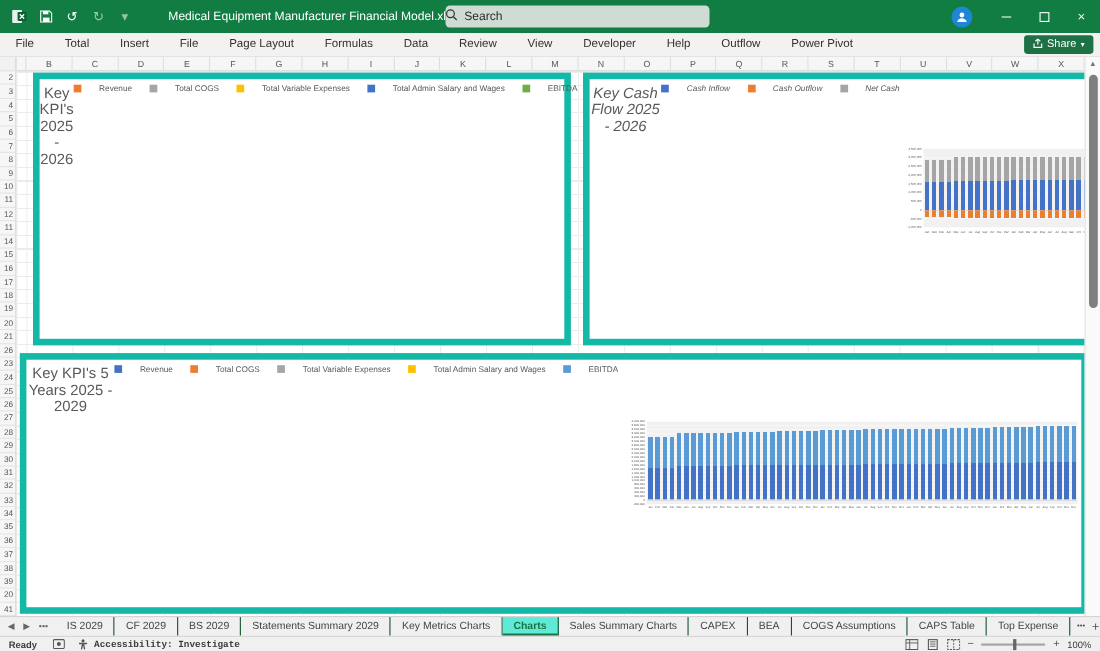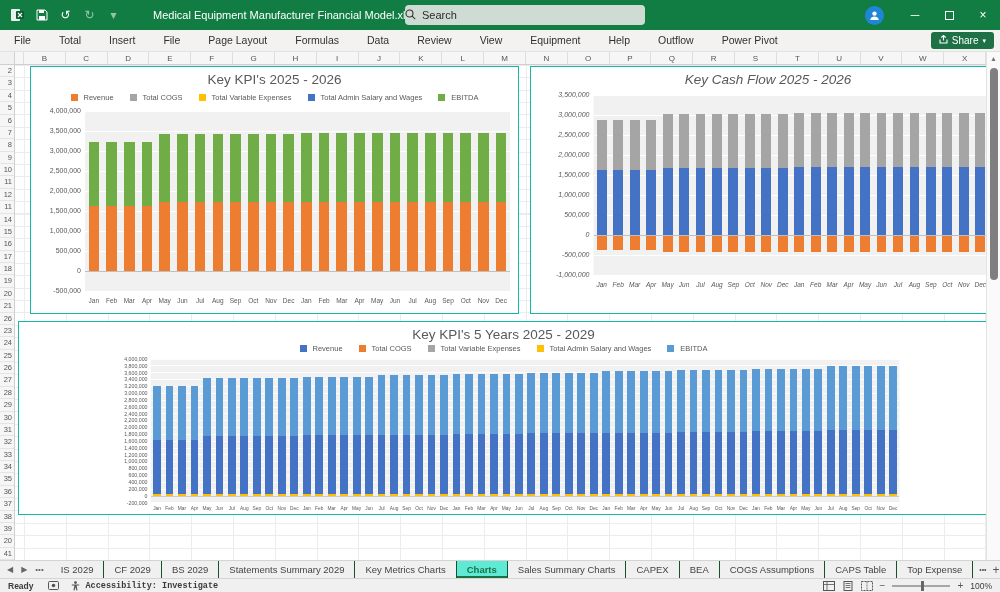--- a/index.html
+++ b/index.html
@@ -50,30 +50,30 @@
     background-position: 9px 0, 0 0; }
 
   
   .vscroll { position:absolute; top:52px; right:0; width:14px; height:508px; background:#fafafa;
     border-left:1px solid #e3e3e3; }
   .vscroll .arr { display:block; text-align:center; font-size:7px; color:#777; padding-top:3px; }
   .vthumb { position:absolute; top:16px; left:3px; width:8px; height:212px; background:#7f7f7f;
     border-radius:4px; }
 
   
-  .chart { position:absolute; background:#fff; border:1px solid #14b8a6; display:flex;
-    flex-direction:column; }
+  .chart { position:absolute; background:#fff; border:6px solid #14b8a6; display:flex;
+    }
   #chart1 { left:30px;  top:66px;  width:489px; height:248px; }
   #chart2 { left:530px; top:66px;  width:476px; height:248px;font-style:italic; }
-  #chart3 { left:18px;  top:321px; width:971px; height:194px; }
+  #chart3 { left:18px;  top:321px; width:971px; height:237px; }
   .chart-title { text-align:center; color:#595959; font-size:13.5px; font-weight:400;
     padding-top:5px; height:22px; }
   .chart-legend { height:16px; display:flex; align-items:center; justify-content:center;
     gap:16px; font-size:7.5px; color:#595959; }
-  .legend-item { display:flex; align-items:center; gap:6px; white-space:nowrap; }
+  .legend-item { display:flex; align-items:center; gap:16px; white-space:nowrap; }
   .legend-swatch { width:7px; height:7px; display:inline-block; }
   .chart svg { display:block; }
 
   
   .tabstrip { position:absolute; bottom:14px; left:0; right:0; height:18px; background:#f0f0f0;
     border-top:1px solid #d4d4d4; display:flex; align-items:stretch; font-size:9.5px; color:#444; }
   .tabnav { display:flex; align-items:center; gap:2px; padding:0 4px; color:#666; }
   .tabnav span { padding:0 3px; font-size:8px; }
   .stab { padding:0 10px; line-height:17px; border-right:1px solid #14532d; white-space:nowrap; }
   .stab.active { background:#5eead4; color:var(--c-accent,#1e7145); font-weight:bold;
@@ -144,21 +144,21 @@
   <div id="ribbon-tabs" style="display:flex;">
       <span class="rtab">File</span>
       <span class="rtab">Total</span>
       <span class="rtab">Insert</span>
       <span class="rtab">File</span>
       <span class="rtab">Page Layout</span>
       <span class="rtab">Formulas</span>
       <span class="rtab">Data</span>
       <span class="rtab">Review</span>
       <span class="rtab">View</span>
-      <span class="rtab">Equipment</span>
+      <span class="rtab">Developer</span>
       <span class="rtab">Help</span>
       <span class="rtab">Outflow</span>
       <span class="rtab">Power Pivot</span>
     </div>
   <div class="share-btn">
     <span>
       <svg width="9" height="9" viewBox="0 0 9 9">
           <path d="M4.5 0.5v5" stroke="#fff" stroke-width="1.1"></path>
           <path d="M2.3 2.5l2.2-2 2.2 2" fill="none" stroke="#fff" stroke-width="1.1"></path>
           <path d="M1 4.5v3.5h7V4.5" fill="none" stroke="#fff" stroke-width="1.1"></path>
@@ -359,20 +359,34 @@
       <rect x="447.125" y="28.4" width="10.624999999999998" height="68.4" fill="#70AD47" shape-rendering="crispEdges"></rect>
       <text x="452.4375" y="198" text-anchor="middle" font-size="6.5" fill="#595959">Nov</text>
       <rect x="464.8333333333333" y="96.80000000000001" width="10.624999999999998" height="69.19999999999999" fill="#ED7D31" shape-rendering="crispEdges"></rect>
       <rect x="464.8333333333333" y="28.4" width="10.624999999999998" height="68.4" fill="#70AD47" shape-rendering="crispEdges"></rect>
       <text x="470.1458333333333" y="198" text-anchor="middle" font-size="6.5" fill="#595959">Dec</text>
       <line x1="54" x2="479" y1="166" y2="166" stroke="#bfbfbf" stroke-width="1" shape-rendering="crispEdges"></line>
     </svg>
   </div>
 <div class="chart" id="chart2">
     <div class="chart-title">Key Cash Flow 2025 - 2026</div>
+    <div class="chart-legend">
+      <span class="legend-item">
+        <span class="legend-swatch" style="background: rgb(68, 114, 196);"></span>
+        <span>Cash Inflow</span>
+      </span>
+      <span class="legend-item">
+        <span class="legend-swatch" style="background: rgb(237, 125, 49);"></span>
+        <span>Cash Outflow</span>
+      </span>
+      <span class="legend-item">
+        <span class="legend-swatch" style="background: rgb(165, 165, 165);"></span>
+        <span>Net Cash</span>
+      </span>
+    </div>
     <svg width="100%" height="202" viewBox="0 0 457 202">
       <rect x="54" y="6" width="395" height="180" fill="#f1f1f1"></rect>
       <line x1="54" x2="449" y1="186" y2="186" stroke="#ffffff" stroke-width="1" shape-rendering="crispEdges"></line>
       <text x="50" y="188" text-anchor="end" font-size="7" fill="#595959">-1,000,000</text>
       <line x1="54" x2="449" y1="166" y2="166" stroke="#ffffff" stroke-width="1" shape-rendering="crispEdges"></line>
       <text x="50" y="168" text-anchor="end" font-size="7" fill="#595959">-500,000</text>
       <line x1="54" x2="449" y1="146" y2="146" stroke="#ffffff" stroke-width="1" shape-rendering="crispEdges"></line>
       <text x="50" y="148" text-anchor="end" font-size="7" fill="#595959">0</text>
       <line x1="54" x2="449" y1="126" y2="126" stroke="#ffffff" stroke-width="1" shape-rendering="crispEdges"></line>
       <text x="50" y="128" text-anchor="end" font-size="7" fill="#595959">500,000</text>

